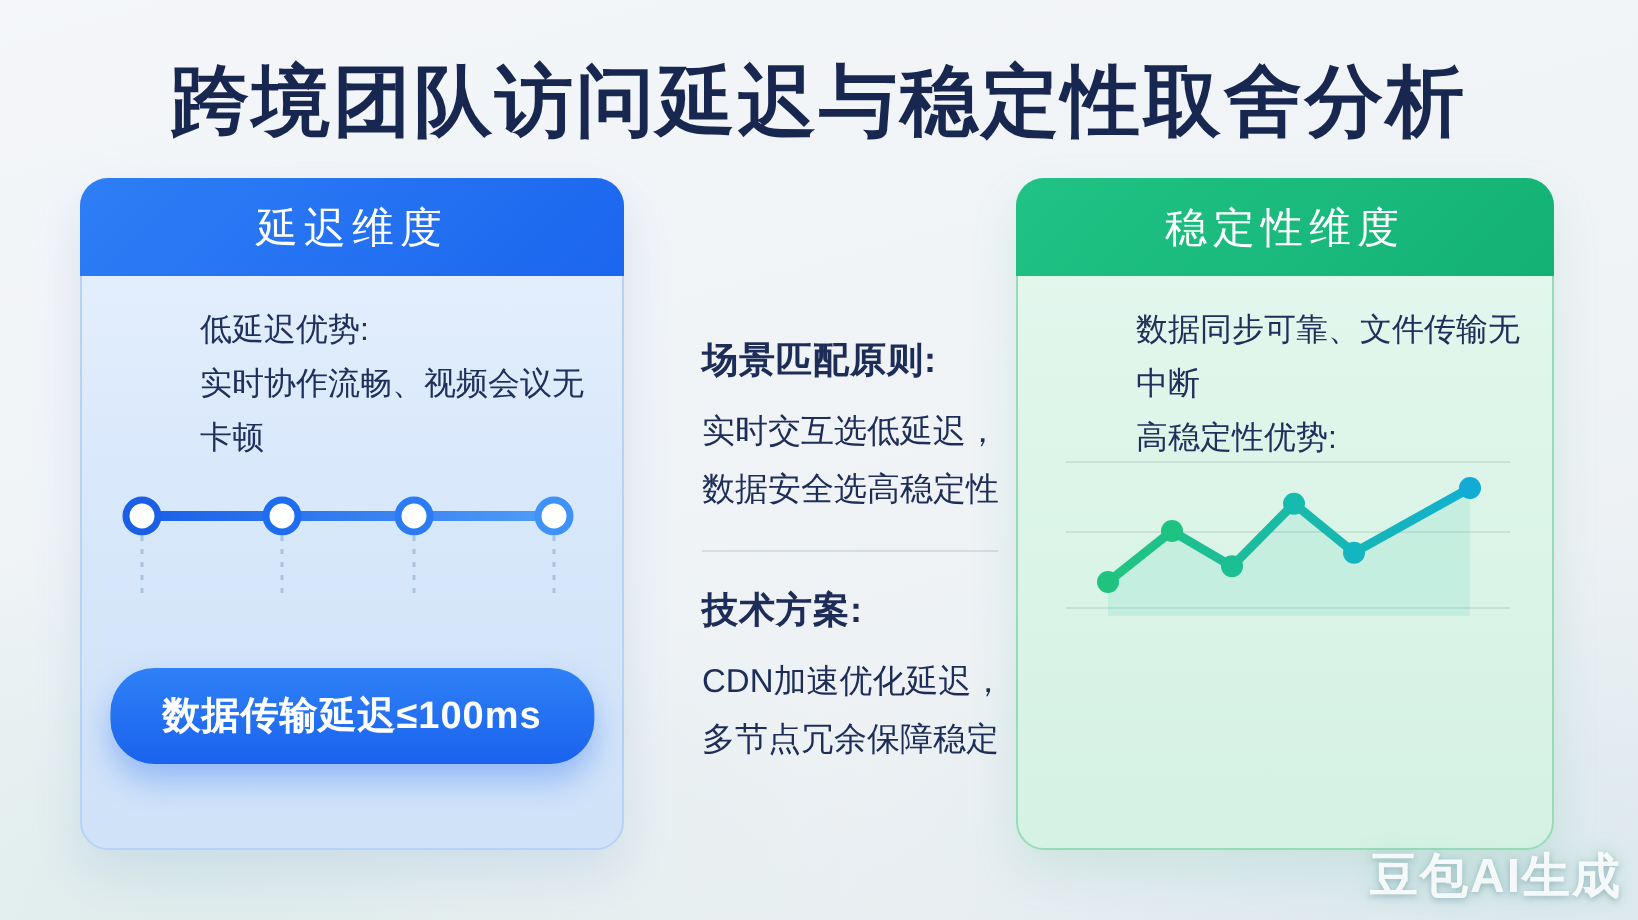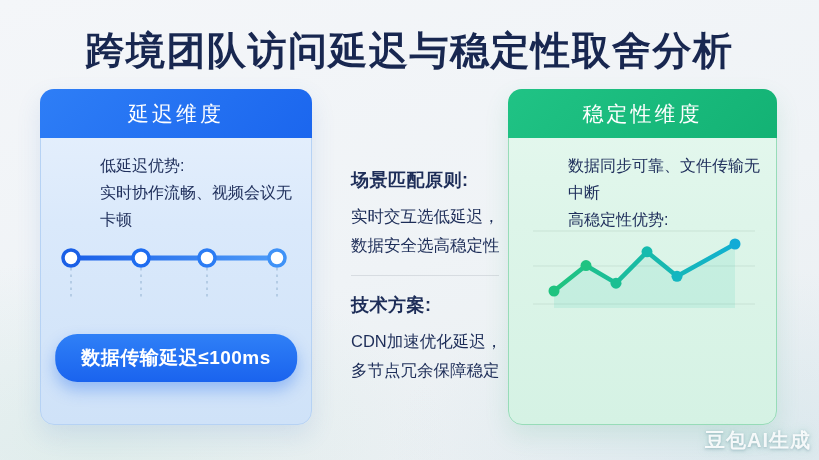--- a/index.html
+++ b/index.html
@@ -60,21 +60,21 @@
     box-shadow:0 8px 16px rgba(20,180,116,0.32);
   }
   .center-col{
     position:absolute;left:335px;top:168px;width:172px;color:#1d2d58;margin-left:16px;
   }
   .center-heading{font-size:18px;font-weight:bold;margin:0 0 10px 0;letter-spacing:0.5px;}
   .center-line{font-size:16.5px;line-height:29px;}
   .center-divider{width:148px;height:1px;background:#d7dce1;margin:15px 0 17px 0;}
   .watermark{
     position:absolute;right:8px;bottom:6px;
-    font-size:20px;font-weight:bold;letter-spacing:1px;
+    font-size:24px;font-weight:bold;letter-spacing:1px;
     color:rgba(255,255,255,0.88);
     text-shadow:0 1px 3px rgba(100,140,155,0.5),0 0 10px rgba(120,200,180,0.35);
   }
 </style>
 </head>
 <body>
 
 <div class="stage">
 
   <h1 class="title">跨境团队访问延迟与稳定性取舍分析</h1>

